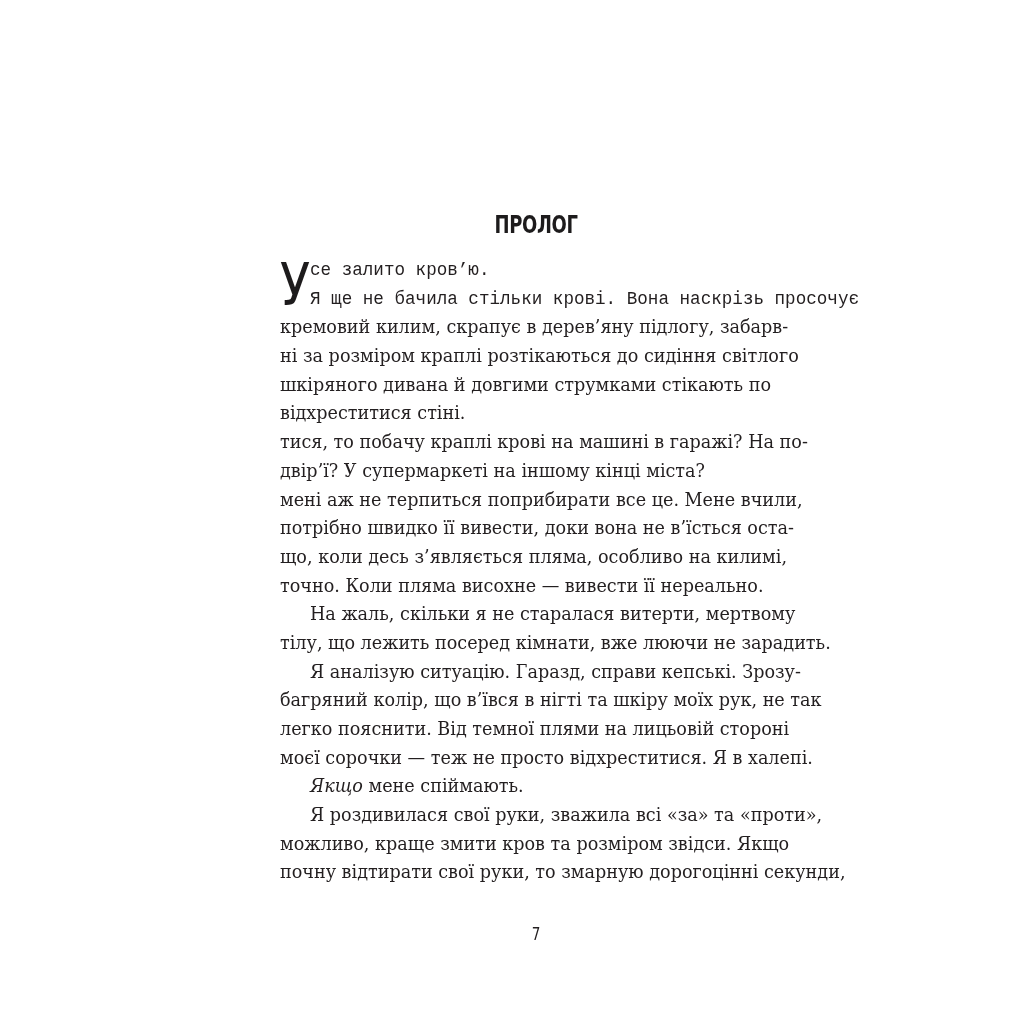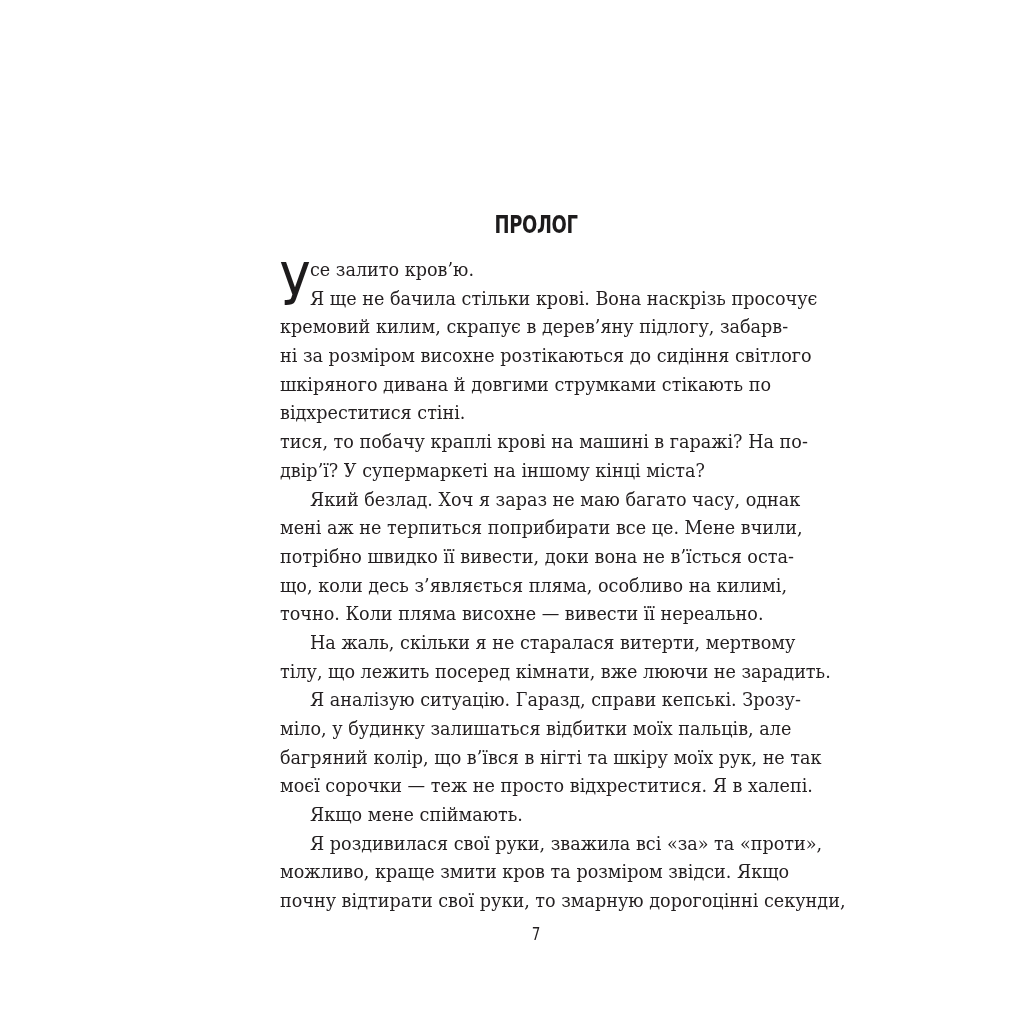--- a/index.html
+++ b/index.html
@@ -53,33 +53,35 @@
       text-align-last: justify;
     }
     .line.last {
       text-align-last: left;
     }
     .line.indent {
       padding-left: 30px;
     }
     .drop-line {
       padding-left: 30px;
+      font-family: Liberation Mono, monospace;
     }
     .drop-cap {
       position: absolute;
       left: 0;
       top: 4px;
       font-family: "DejaVu Sans", sans-serif;
       font-size: 58px;
       line-height: 50px;
       color: #1d1b1c;
       transform: scaleX(0.85);
       transform-origin: 0 0;
     }
     .italic {
+      font-style: italic;
     }
     .page-number {
       position: absolute;
       left: 0;
       width: 1024px;
       top: 924px;
       text-align: center;
       font-family: "DejaVu Sans", sans-serif;
       font-size: 17px;
       transform: scaleX(0.8);
@@ -93,40 +95,39 @@
 <div class="page">
 
   <div class="chapter-title">ПРОЛОГ</div>
 
   <div class="text-block">
     <span class="drop-cap">У</span>
 
     <span class="line drop-line last">се залито кров’ю.</span>
     <span class="line drop-line">Я ще не бачила стільки крові. Вона наскрізь просочує</span>
     <span class="line">кремовий килим, скрапує в дерев’яну підлогу, забарв-</span>
-    <span class="line">ні за розміром висохне розтікаються до сидіння світлого</span>
+    <span class="line">ні за розміром краплі розтікаються до сидіння світлого</span>
     <span class="line">шкіряного дивана й довгими струмками стікають по</span>
     <span class="line last">відхреститися стіні.</span>
 
     <span class="line">тися, то побачу краплі крові на машині в гаражі? На по-</span>
     <span class="line last">двір’ї? У супермаркеті на іншому кінці міста?</span>
 
 
-    <span class="line indent">Який безлад. Хоч я зараз не маю багато часу, однак</span>
     <span class="line">мені аж не терпиться поприбирати все це. Мене вчили,</span>
     <span class="line">потрібно швидко її вивести, доки вона не в’їсться оста-</span>
     <span class="line">що, коли десь з’являється пляма, особливо на килимі,</span>
     <span class="line last">точно. Коли пляма висохне — вивести її нереально.</span>
 
     <span class="line indent">На жаль, скільки я не старалася витерти, мертвому</span>
     <span class="line last">тілу, що лежить посеред кімнати, вже люючи не зарадить.</span>
 
     <span class="line indent">Я аналізую ситуацію. Гаразд, справи кепські. Зрозу-</span>
-    <span class="line">міло, у будинку залишаться відбитки моїх пальців, але</span>
     <span class="line">багряний колір, що в’ївся в нігті та шкіру моїх рук, не так</span>
+    <span class="line">легко пояснити. Від темної плями на лицьовій стороні</span>
     <span class="line last">моєї сорочки — теж не просто відхреститися. Я в халепі.</span>
 
     <span class="line indent last"><span class="italic">Якщо</span><span> мене спіймають.</span></span>
 
     <span class="line indent">Я роздивилася свої руки, зважила всі «за» та «проти»,</span>
     <span class="line">можливо, краще змити кров та розміром звідси. Якщо</span>
     <span class="line">почну відтирати свої руки, то змарную дорогоцінні секунди,</span>
   </div>
 
   <div class="page-number">7</div>

